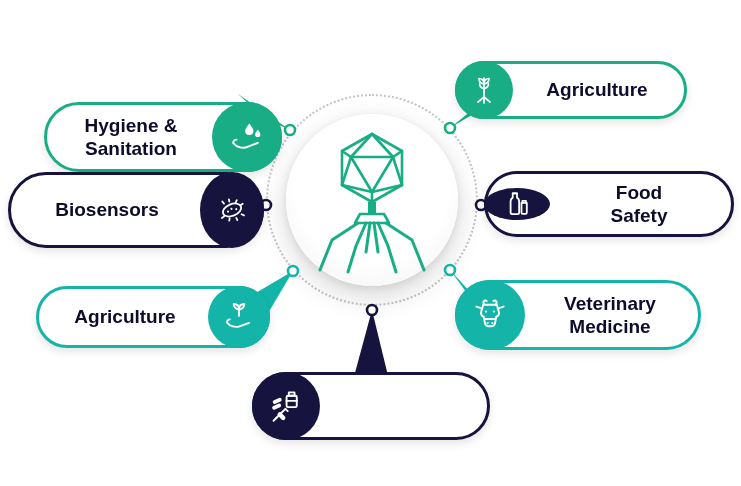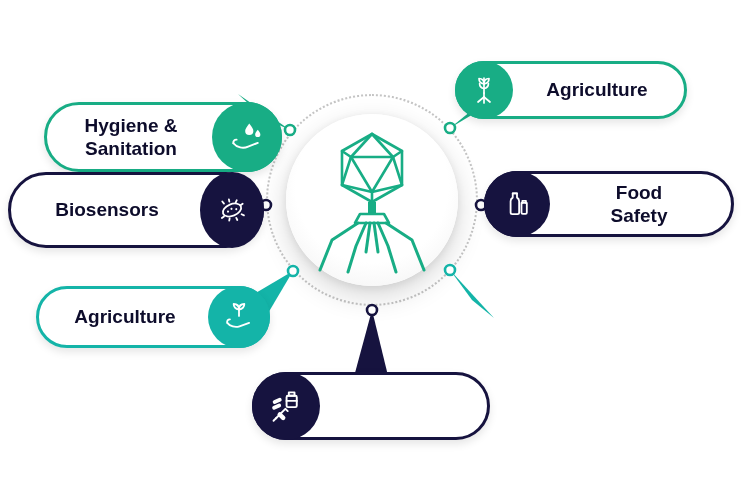--- a/index.html
+++ b/index.html
@@ -137,21 +137,21 @@
           <path d="M18.5 7.8l1-2"></path>
         <path d="M23 10.5l2-1.4"></path>
           <path d="M7.5 21l-2 1.5"></path>
           <path d="M12.8 22.8l-.4 2.2"></path>
         <path d="M19 22.4l1 2"></path>
           <path d="M24 19l2.2 1"></path>
       </svg>
     </div>
   </div>
 
-  <div class="pill c-navy" style="left:484px;top:171px;width:250px;height:66px;">
+  <div class="pill c-navy" style="left:484px;top:171px;width:250px;height:66px;align-items:center;">
     <div class="cap" style="width:66px;">
       <svg class="icon-svg" width="32" height="32" viewBox="0 0 30 30">
         <path d="M11 9V5h4v4c1.5.8 2 1.8 2 3.5V23a1.5 1.5 0 0 1-1.5 1.5h-5A1.5 1.5 0 0 1 9 23V12.5c0-1.7.5-2.7 2-3.5z"></path>
         <path d="M11 5h4"></path>
         <path d="M20 14v-2h3.4v2"></path>
         <path d="M19.2 14h5v9a1.2 1.2 0 0 1-1.2 1.2h-2.6A1.2 1.2 0 0 1 19.2 23z"></path>
       </svg>
     </div>
     <div class="label">Food
 Safety</div>
@@ -163,20 +163,38 @@
       <svg class="icon-svg" width="32" height="32" viewBox="0 0 30 30">
         <path d="M15 5v9"></path>
         <path d="M15 8C12 7.5 10 5.5 10 2.8c3 0 5 2 5 5.2z"></path>
         <path d="M15 8c3-.5 5-2.5 5-5.2-3 0-5 2-5 5.2z"></path>
         <path d="M4 20.5c2.5 3.2 7.5 4.6 11.5 3.2l9-3.2"></path>
         <path d="M4 20.5c-.5-1.9.5-3.3 2.5-3.3"></path>
       </svg>
     </div>
   </div>
 
+  <div class="pill c-teal" style="left:455px;top:280px;width:246px;height:70px;">
+    <div class="cap" style="width:70px;">
+      <svg class="icon-svg" width="34" height="34" viewBox="0 0 30 30">
+        <path d="M10 6C8 3.2 10 1.6 12 2.6"></path>
+        <path d="M20 6c2-2.8 0-4.4-2-3.4"></path>
+        <path d="M7 9L3 7.6"></path>
+          <path d="M23 9l4-1.4"></path>
+        <path d="M9 6h12l2 7c0 2-1 3-2.5 3.5l-1 5.5c-.3 1.8-1.6 3-3.5 3h-2c-1.9 0-3.2-1.2-3.5-3l-1-5.5C8 16 7 15 7 13z"></path>
+        <path d="M10.5 18.5h9"></path>
+        <circle cx="11.5" cy="12" r="1" fill="#fff" stroke="none"></circle>
+        <circle cx="18.5" cy="12" r="1" fill="#fff" stroke="none"></circle>
+        <circle cx="13" cy="22" r=".9" fill="#fff" stroke="none"></circle>
+        <circle cx="17" cy="22" r=".9" fill="#fff" stroke="none"></circle>
+      </svg>
+    </div>
+    <div class="label">Veterinary
+Medicine</div>
+  </div>
 
   <div class="pill c-navy" style="left:252px;top:372px;width:238px;height:68px;">
     <div class="cap" style="width:68px;">
       <svg class="icon-svg" width="34" height="34" viewBox="0 0 30 30">
         <rect x="15.5" y="6" width="9" height="10" rx="1.2"></rect>
         <rect x="17.5" y="3" width="5" height="3"></rect>
         <path d="M15.5 10.5h9"></path>
         <path d="M5 11.5l4.5-2" stroke-width="3.4"></path>
         <path d="M4.5 16.5l4.5-2" stroke-width="3.4"></path>
         <path d="M6 26l8-8"></path>

